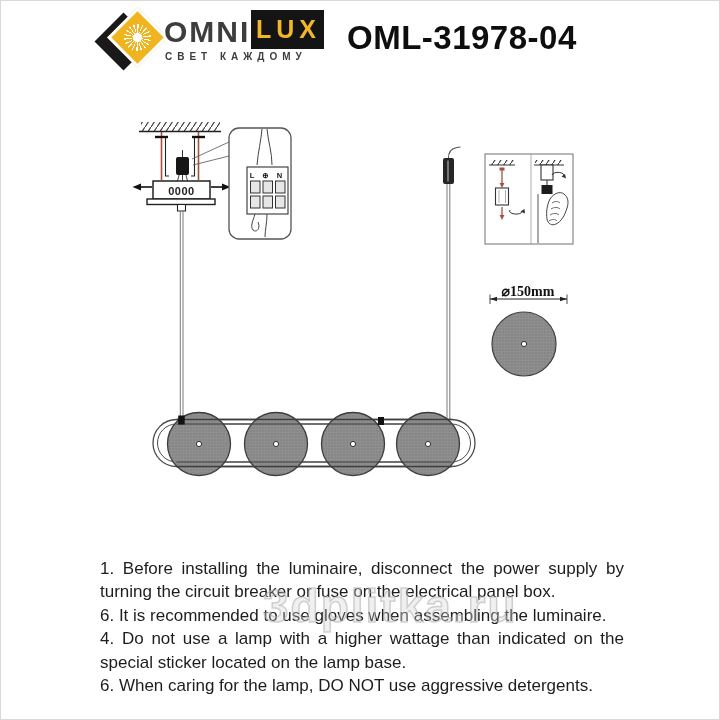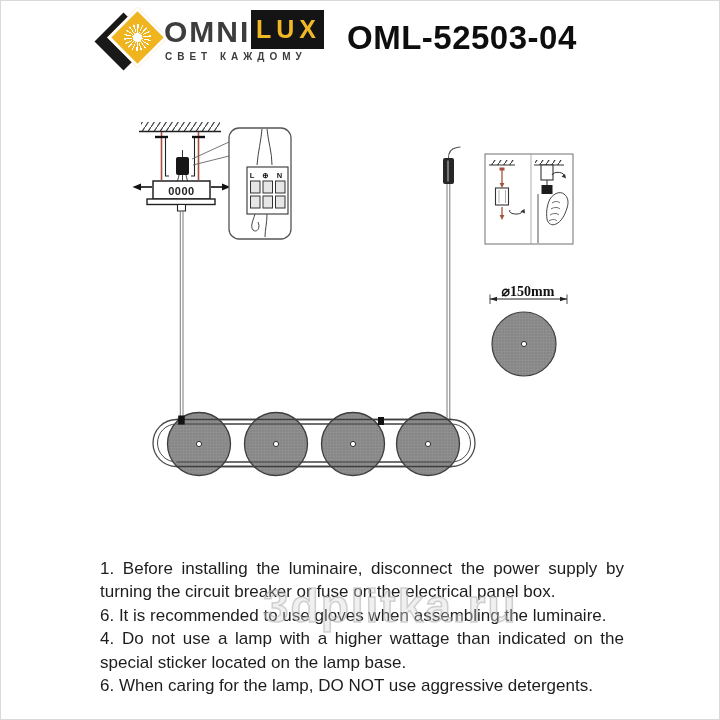--- a/index.html
+++ b/index.html
@@ -65,21 +65,21 @@
 <div class="hdr">
   <div class="diamond-black"></div>
   <div class="diamond-yellow">
     <div class="starburst"></div>
   </div>
   <div class="brand-word">OMNI</div>
   <div class="lux-badge">
     <span>LUX</span>
   </div>
   <div class="tagline">СВЕТ КАЖДОМУ</div>
-  <div class="model">OML-52503-04</div>
+  <div class="model">OML-31978-04</div>
 </div>
 
 <svg class="draw" width="720" height="720" viewBox="0 0 720 720">
   <defs>
     <pattern id="dots" width="3" height="3" patternUnits="userSpaceOnUse">
       <rect width="3" height="3" fill="#8d8d8d"></rect>
       <circle cx="1" cy="1" r="0.55" fill="#747474"></circle>
       <circle cx="2.4" cy="2.4" r="0.4" fill="#9b9b9b"></circle>
     </pattern>
     <pattern id="hatch" width="6" height="9" patternUnits="userSpaceOnUse">

